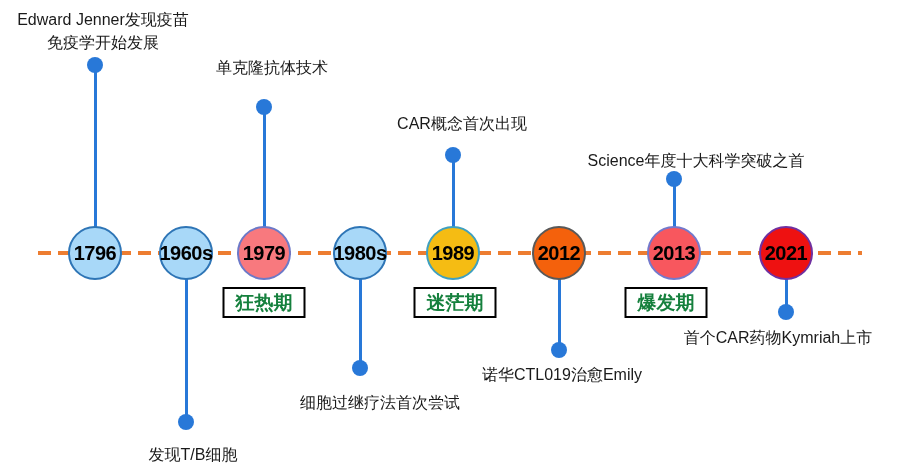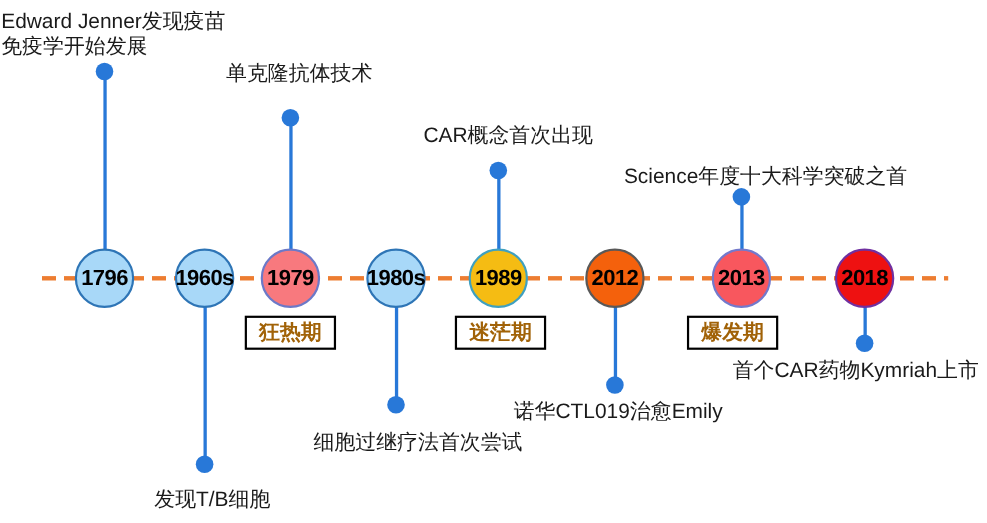--- a/index.html
+++ b/index.html
@@ -10,26 +10,26 @@
   #axis{position:absolute;left:38px;top:251px;width:824px;height:4px;z-index:0}
   .stem{position:absolute;width:3px;z-index:1}
   .dot{position:absolute;width:16px;height:16px;border-radius:50%;z-index:3}
   .node{
     position:absolute;width:54px;height:54px;border-radius:50%;
     border:2px solid #888;box-sizing:border-box;z-index:2;
     display:flex;align-items:center;justify-content:center;
     font-weight:bold;font-size:20px;color:#000;letter-spacing:-0.5px;
   }
   .label{
-    position:absolute;transform:translateX(-50%);text-align:left;
-    font-size:19px;color:#1a1a1a;line-height:23px;white-space:nowrap;z-index:4;
+    position:absolute;transform:translateX(-50%);text-align:center;
+    font-size:16px;color:#1a1a1a;line-height:23px;white-space:nowrap;z-index:4;
   }
   .phase{
     position:absolute;transform:translateX(-50%);
-    border:2px solid #000;background:#fff;color:#a16207;
+    border:2px solid #000;background:#fff;color:#15803d;
     font-weight:bold;font-size:19px;line-height:21px;padding:3px 11px;
     white-space:nowrap;z-index:4;
   }
 </style>
 </head>
 <body>
 
 <div id="canvas">
   <div id="axis" style="background: repeating-linear-gradient(90deg, rgb(237, 125, 49) 0px, rgb(237, 125, 49) 13px, transparent 13px, transparent 20px);"></div>
   <div id="events"></div>
@@ -86,21 +86,21 @@
     <div class="dot" style="left: 666px; top: 171px; background: rgb(40, 120, 216);"></div>
     <div class="node" style="left: 647px; top: 226px; background: rgb(248, 87, 94); border-color: rgb(115, 121, 204);">
       <span>2013</span>
     </div>
     <div class="label" style="left: 696px; top: 149px;">
       <div>Science年度十大科学突破之首</div>
     </div>
     <div class="stem" style="left: 784.5px; top: 253px; height: 59px; background: rgb(40, 120, 216);"></div>
     <div class="dot" style="left: 778px; top: 304px; background: rgb(40, 120, 216);"></div>
     <div class="node" style="left: 759px; top: 226px; background: rgb(238, 17, 17); border-color: rgb(112, 48, 160);">
-      <span>2018</span>
+      <span>2021</span>
     </div>
     <div class="label" style="left: 778px; top: 326px;">
       <div>首个CAR药物Kymriah上市</div>
     </div>
     <div class="phase" style="left: 264px; top: 287px;">狂热期</div>
     <div class="phase" style="left: 455px; top: 287px;">迷茫期</div>
     <div class="phase" style="left: 626px; top: 287px; margin-left: 40px;">爆发期</div>
   </div>
 
 </body></html>

